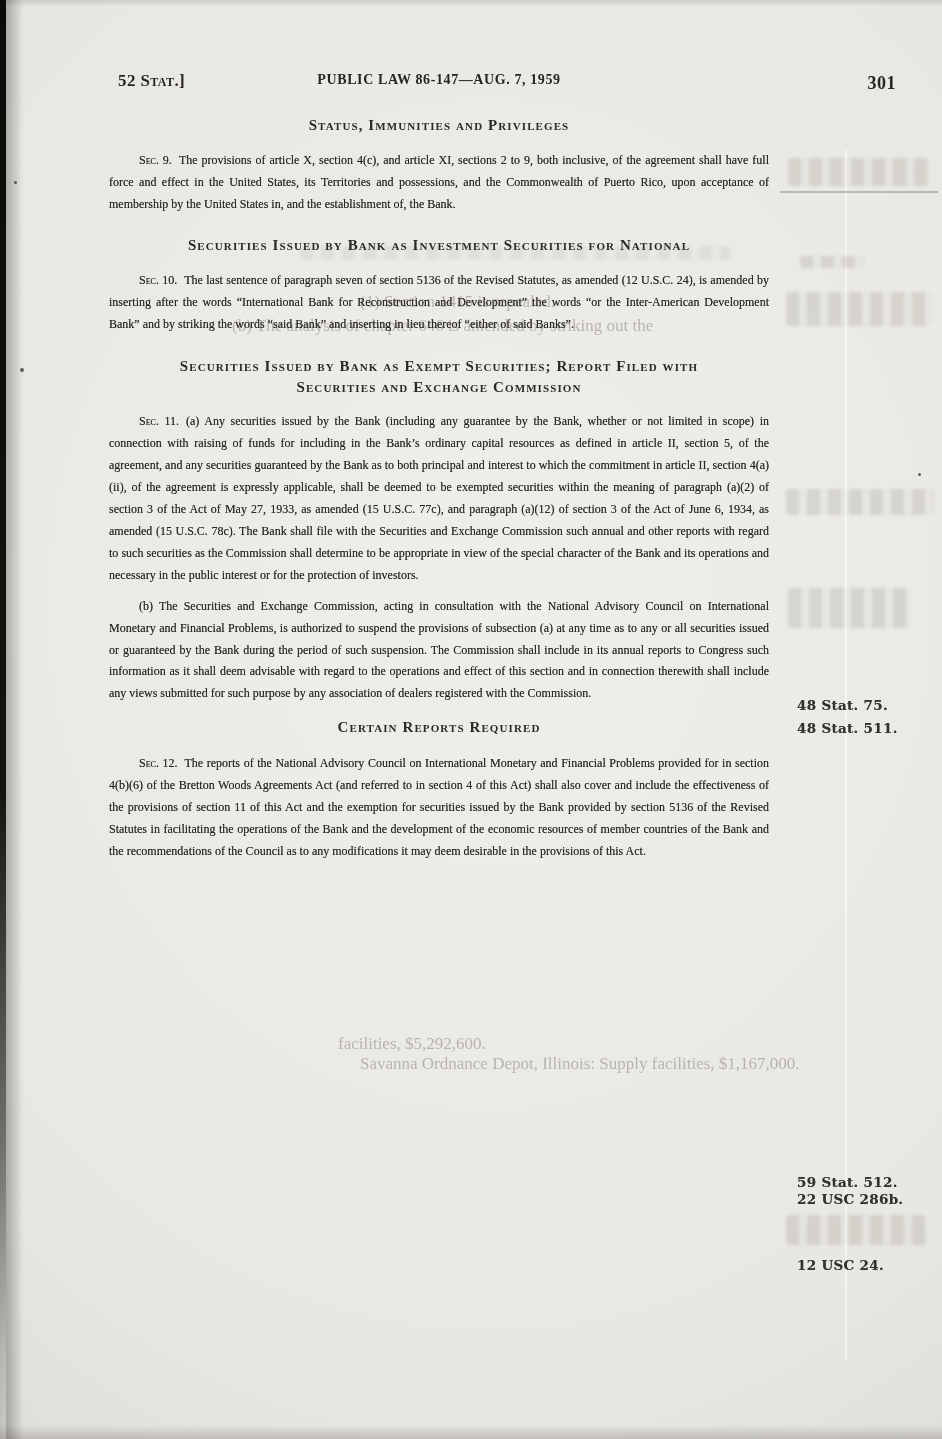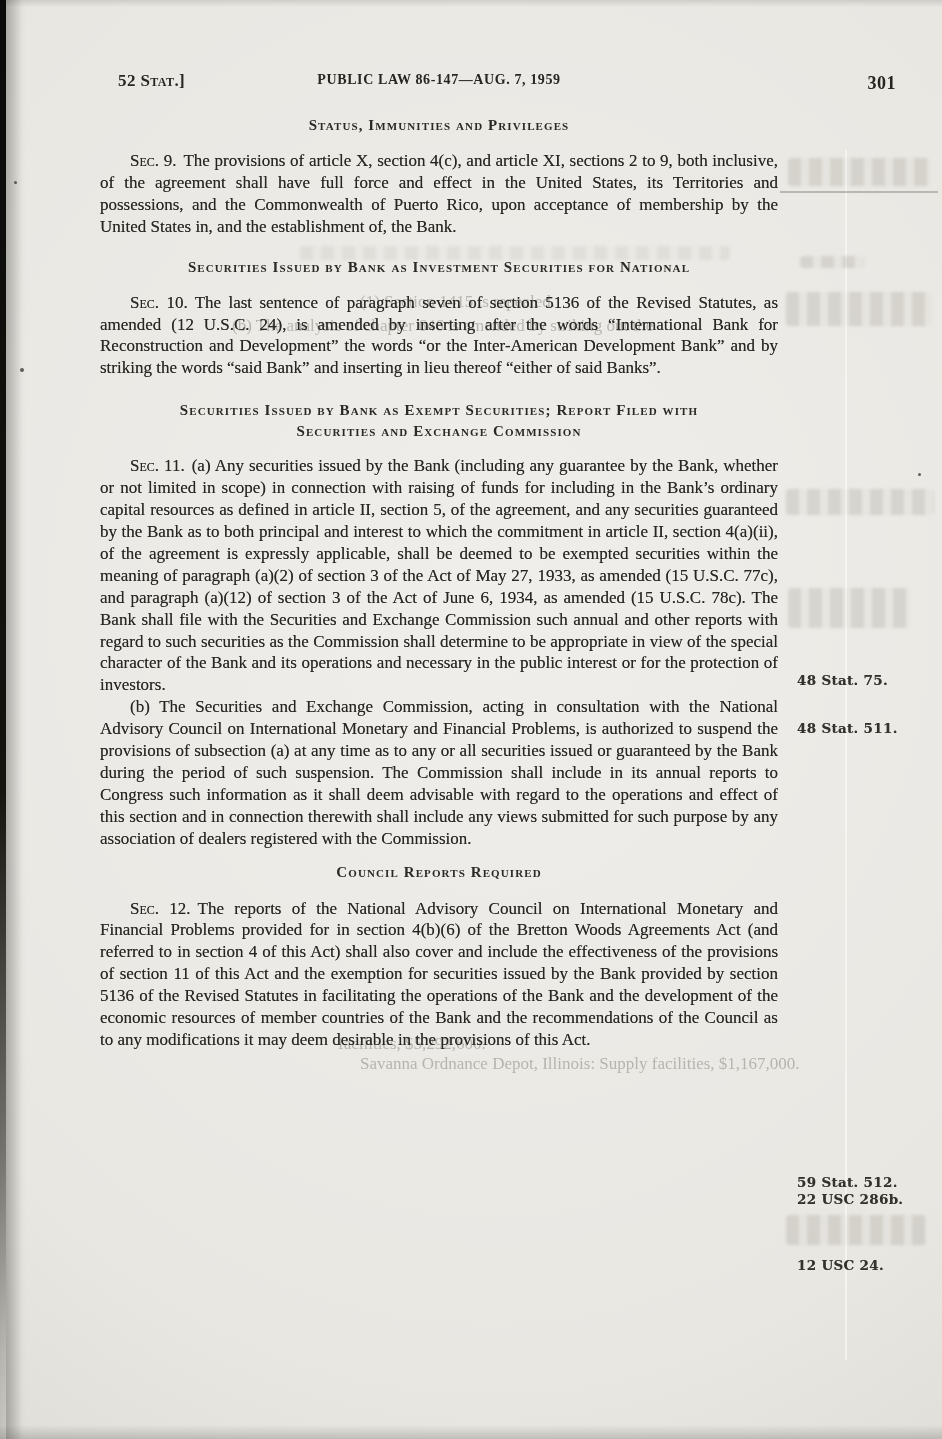--- a/index.html
+++ b/index.html
@@ -38,22 +38,22 @@
   .page-number {
     position:absolute; top:73px; right:46px;
     font-weight:bold; font-size:18px; letter-spacing:0.5px;
   }
   .sc { font-variant:small-caps; }
   h2 { margin:0; font-weight:bold; text-align:center; font-variant:small-caps;
        font-size:15px; line-height:21px; letter-spacing:1.1px; color:#2c2a25; }
   h2 .hline { display:block; }
   h2.single { line-height:17px; }
   .para {
-    margin:0; text-align:justify; text-indent:30px;
-    font-size:17px; line-height:21.9px;
+    margin:9px; text-align:justify; text-indent:30px;
+    font-size:12px; line-height:21.9px;
     text-shadow:0 0 0.45px rgba(30,28,24,0.55);
   }
   .para .label { margin-right:7px; }
   .approved { text-indent:16px; }
   
   .margin-note {
     position:absolute; left:797px;
     font-family:"DejaVu Serif", serif;
     font-weight:bold; font-size:13.5px; letter-spacing:0.3px;
     color:#34322c; white-space:nowrap;
@@ -101,21 +101,21 @@
   <span class="ghost-text" style="left:232px; top:316px;">(b) The analysis of chapter 646 is amended by striking out the</span>
   <span class="ghost-text" style="left:338px; top:1034px;">facilities, $5,292,600.</span>
   <span class="ghost-text" style="left:360px; top:1054px;">Savanna Ordnance Depot, Illinois: Supply facilities, $1,167,000.</span>
 
   <div class="speck" style="left:14px; top:181px; width:3px; height:3px;"></div>
   <div class="speck" style="left:20px; top:368px; width:4px; height:4px;"></div>
   <div class="speck" style="left:918px; top:473px; width:3px; height:3px;"></div>
 
   <span class="page-number">301</span>
 
-  <span class="margin-note" style="top:672px;">48 Stat. 75.</span>
+  <span class="margin-note" style="top:697px;">48 Stat. 75.</span>
   <span class="margin-note" style="top:720px;">48 Stat. 511.</span>
   <span class="margin-note" style="top:1174px;">59 Stat. 512.</span>
   <span class="margin-note" style="top:1191px;">22 USC 286b.</span>
   <span class="margin-note" style="top:1257px;">12 USC 24.</span>
 
   <div class="content">
 
     <div class="page-header">
       <span class="stat-ref sc">52 Stat.]</span>
       <span class="law-title">PUBLIC LAW 86-147—AUG. 7, 1959</span>
@@ -136,20 +136,20 @@
     <h2 style="margin-top:21px;">
       <span class="hline">Securities Issued by Bank as Exempt Securities; Report Filed with</span>
       <span class="hline">Securities and Exchange Commission</span>
     </h2>
 
     <p class="para" style="margin-top:13px;"><span class="label sc">Sec. 11.</span><span>(a) Any securities issued by the Bank (including any guarantee by the Bank, whether or not limited in scope) in connection with raising of funds for including in the Bank’s ordinary capital resources as defined in article II, section 5, of the agreement, and any securities guaranteed by the Bank as to both principal and interest to which the commitment in article II, section 4(a)(ii), of the agreement is expressly applicable, shall be deemed to be exempted securities within the meaning of paragraph (a)(2) of section 3 of the Act of May 27, 1933, as amended (15 U.S.C. 77c), and paragraph (a)(12) of section 3 of the Act of June 6, 1934, as amended (15 U.S.C. 78c). The Bank shall file with the Securities and Exchange Commission such annual and other reports with regard to such securities as the Commission shall determine to be appropriate in view of the special character of the Bank and its operations and necessary in the public interest or for the protection of investors.</span></p>
 
     <p class="para"><span>(b) The Securities and Exchange Commission, acting in consultation with the National Advisory Council on International Monetary and Financial Problems, is authorized to suspend the provisions of subsection (a) at any time as to any or all securities issued or guaranteed by the Bank during the period of such suspension. The Commission shall include in its annual reports to Congress such information as it shall deem advisable with regard to the operations and effect of this section and in connection therewith shall include any views submitted for such purpose by any association of dealers registered with the Commission.</span></p>
 
     <h2 class="single" style="margin-top:14px;">
-      <span>Council Reports Required</span>
+      <span>Certain Reports Required</span>
     </h2>
 
     <p class="para" style="margin-top:17px;"><span class="label sc">Sec. 12.</span><span>The reports of the National Advisory Council on International Monetary and Financial Problems provided for in section 4(b)(6) of the Bretton Woods Agreements Act (and referred to in section 4 of this Act) shall also cover and include the effectiveness of the provisions of section 11 of this Act and the exemption for securities issued by the Bank provided by section 5136 of the Revised Statutes in facilitating the operations of the Bank and the development of the economic resources of member countries of the Bank and the recommendations of the Council as to any modifications it may deem desirable in the provisions of this Act.</span></p>
 
 
   </div>
 </div>
 
 </body></html>

